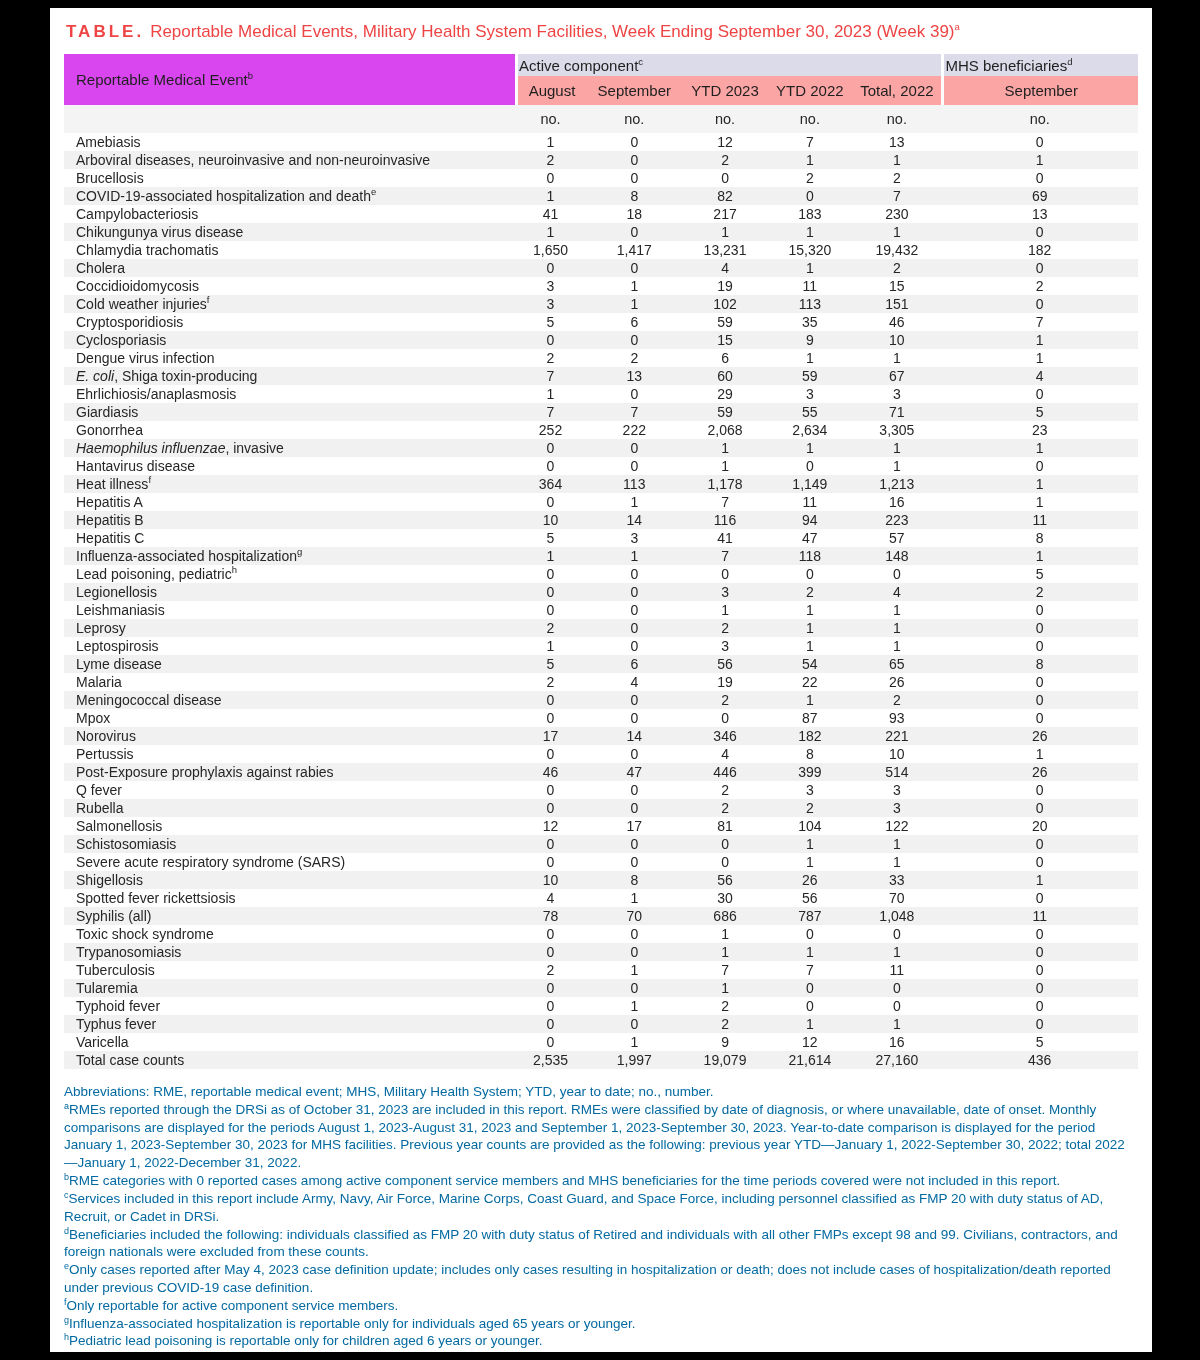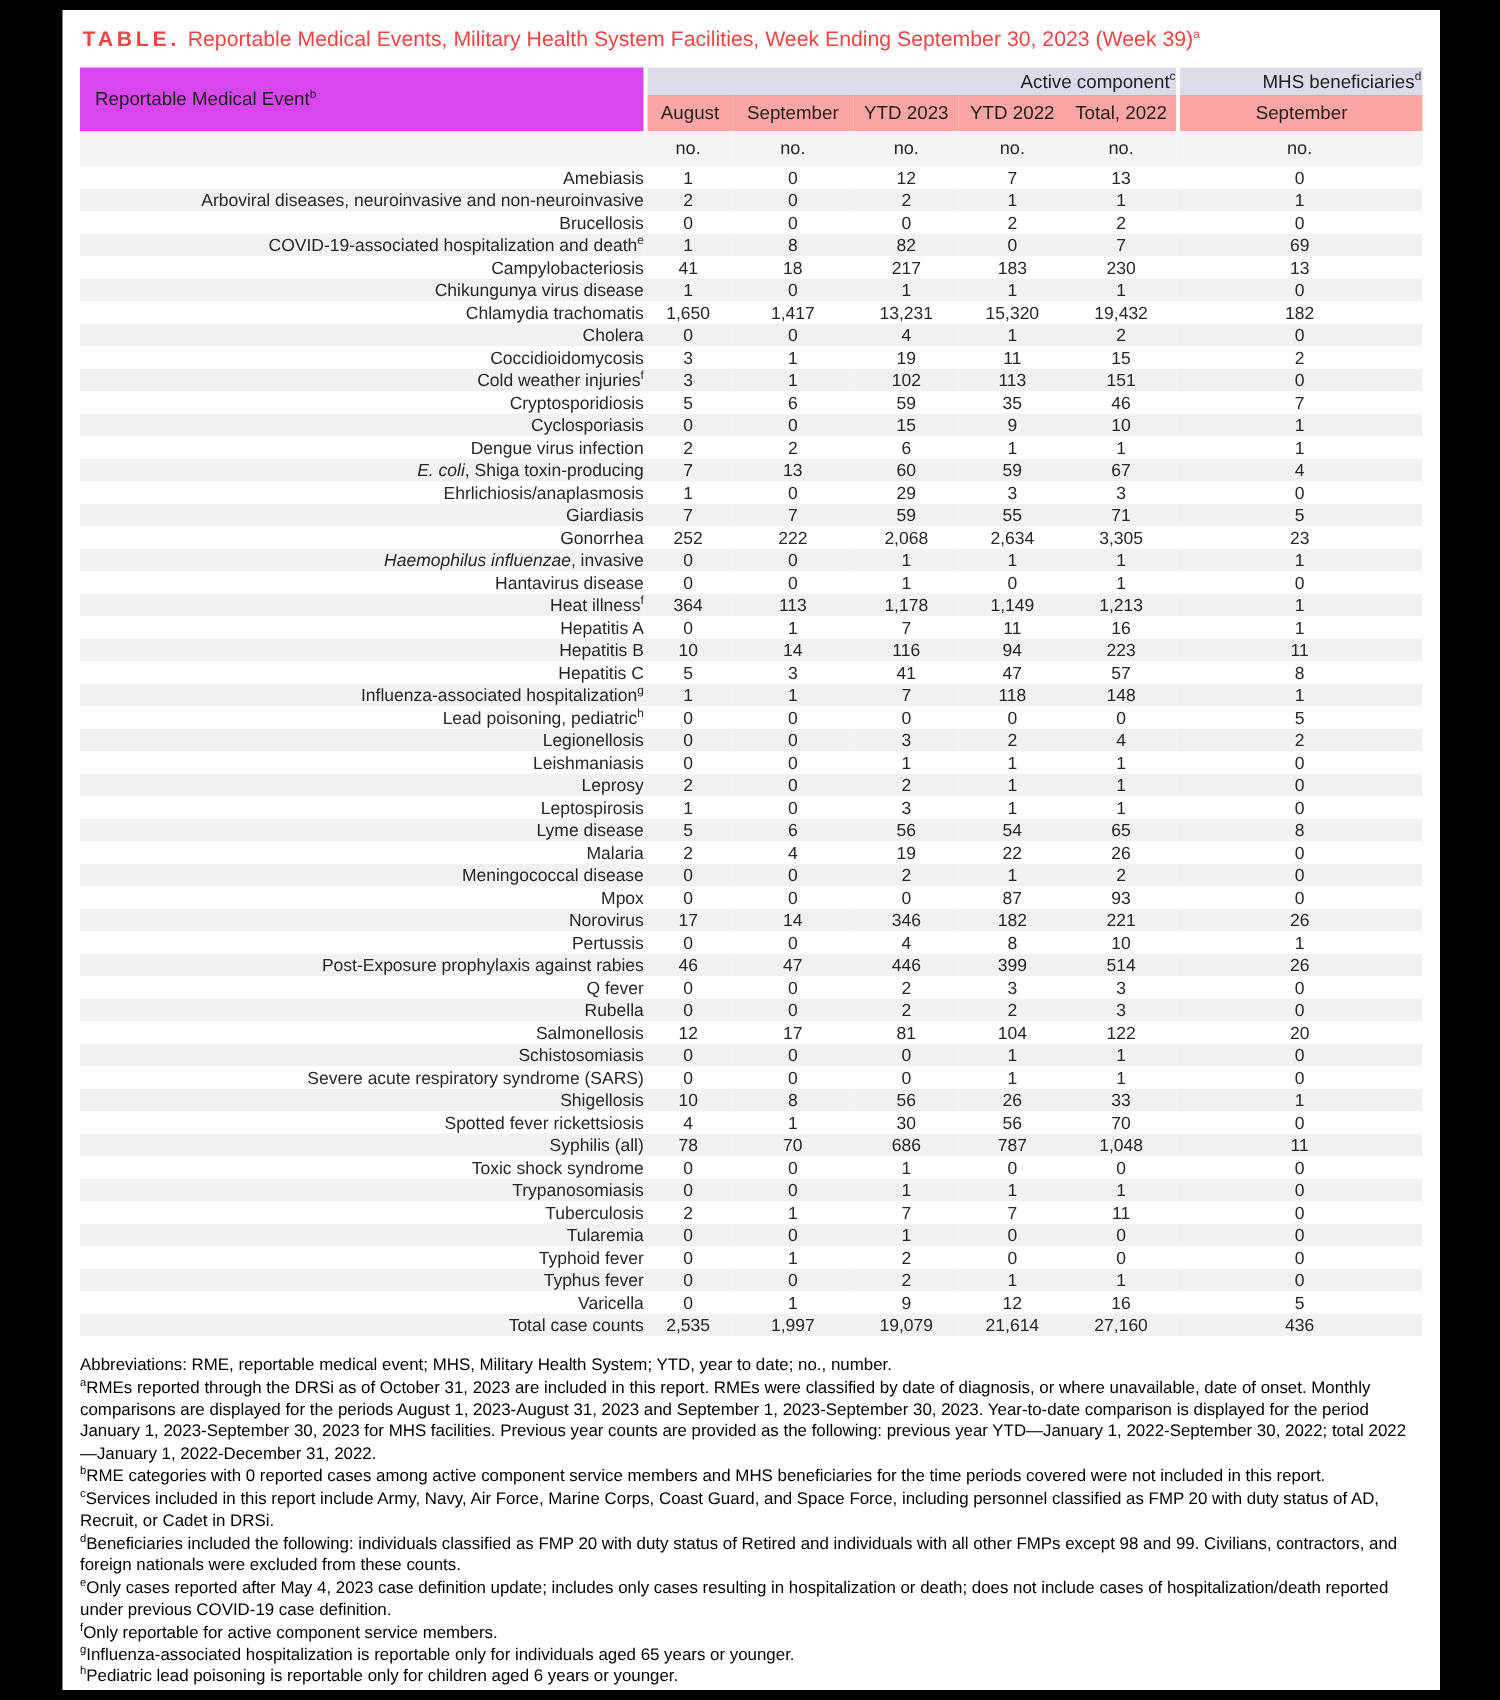--- a/index.html
+++ b/index.html
@@ -28,35 +28,35 @@
   col.c-ytd23{width:7.9%;}
   col.c-ytd22{width:7.9%;}
   col.c-tot{width:8.3%;}
   col.c-mhs{width:18.3%;}
   thead th{font-weight:normal;font-size:15px;color:#1f1f1f;}
   th.rme-head{
     background:#d946ef;text-align:left;padding-left:12px;vertical-align:middle;
   }
   tr.group-row{height:22px;}
   tr.group-row th.grp{
-    background:#dbdbe9;text-align:right;vertical-align:middle;
+    background:#dbdbe9;text-align:left;vertical-align:middle;
     border-left:3px solid #fff;
   }
   tr.sub-row{height:29px;}
   tr.sub-row th{background:#fca5a5;text-align:center;vertical-align:middle;}
   tr.sub-row th.sep{border-left:3px solid #fff;}
   tr.unit-row td{
     background:#f4f4f5;height:26px;text-align:center;font-size:14.5px;
     vertical-align:middle;
   }
   tbody td{height:18px;font-size:14px;vertical-align:middle;padding:0;}
   tbody tr:nth-child(even) td{background:#f1f1f1;}
-  td.name{text-align:right;padding-left:12px;white-space:nowrap;overflow:hidden;}
+  td.name{text-align:left;padding-left:12px;white-space:nowrap;overflow:hidden;}
   td.val{text-align:center;}
-  .footnotes{margin-top:14px;font-size:13.5px;line-height:1.32;color:#000000;}
+  .footnotes{margin-top:14px;font-size:13.5px;line-height:1.32;color:#0369a1;}
   .footnotes p{margin:0;}
   .footnotes sup{font-size:9px;}
 </style>
 </head>
 <body>
 
 <div class="page">
 
   <div class="title">
     <span class="label">TABLE.</span><span>Reportable Medical Events, Military Health System Facilities, Week Ending September 30, 2023 (Week 39)</span><sup>a</sup>

